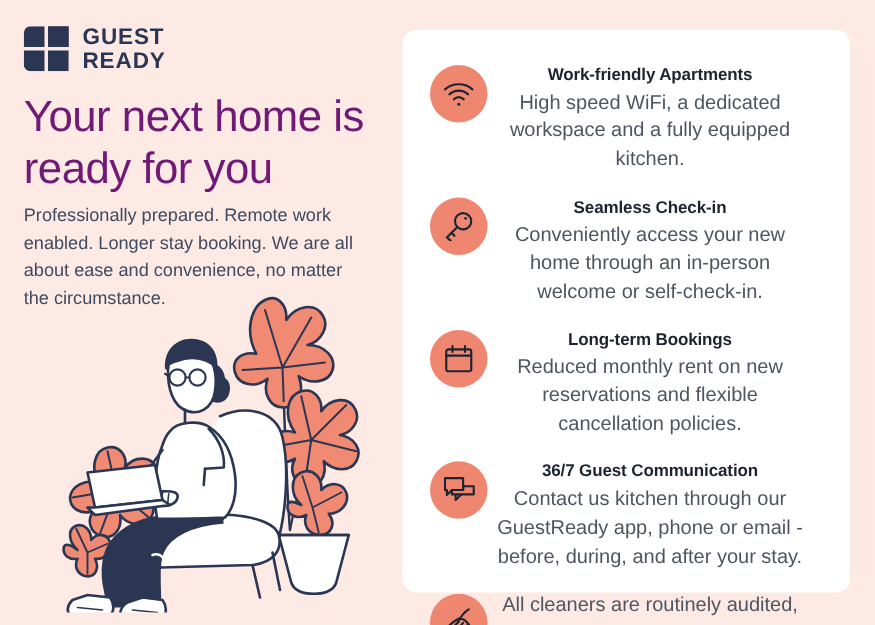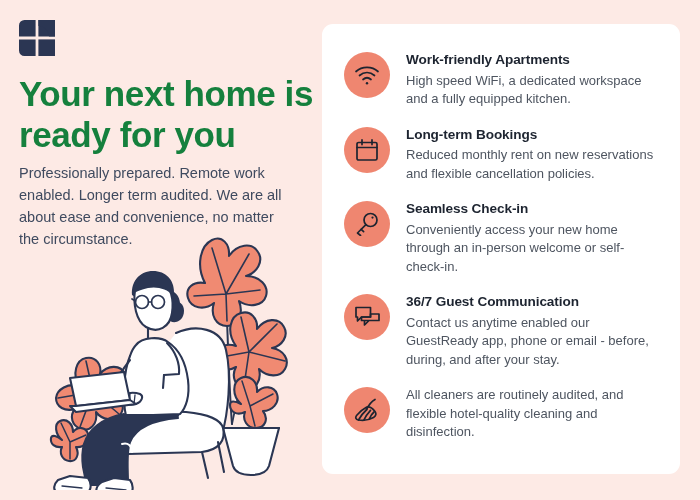--- a/index.html
+++ b/index.html
@@ -53,22 +53,22 @@
   }
 
   
   .headline {
     position: absolute;
     left: 19px;
     top: 74px;
     width: 300px;
     font-size: 35px;
     line-height: 1.16;
-    font-weight: 700;
-    color: #15803d;
+    font-weight: 400;
+    color: #701a75;
     letter-spacing: -0.4px;
   }
 
   
   .subtitle {
     position: absolute;
     left: 19px;
     top: 162px;
     width: 272px;
     font-size: 14.5px;
@@ -99,21 +99,22 @@
 
   .feature-list {
     display: flex;
     flex-direction: column;
     gap: 16px;
   }
 
   .feature {
     display: flex;
     align-items: flex-start;
-    gap: 16px;
+    gap: 4px;
+    text-align: center;
   }
 
   .feature-icon {
     flex: 0 0 auto;
     width: 46px;
     height: 46px;
     border-radius: 50%;
     background: #ef8670;
     display: flex;
     align-items: center;
@@ -127,21 +128,21 @@
   .feature-title {
     font-size: 13.6px;
     font-weight: bold;
     color: #1d2430;
     line-height: 1.3;
     margin-bottom: 3px;
     letter-spacing: -0.1px;
   }
 
   .feature-desc {
-    font-size: 13px;
+    font-size: 16px;
     line-height: 1.42;
     color: #4e5560;
     max-width: 252px;
   }
 </style>
 </head>
 <body>
 
 <div class="left-col">
 
@@ -150,25 +151,29 @@
 
       <path d="M16.6 0 H5.5 A5.5 5.5 0 0 0 0 5.5 V16.6 H16.6 Z" fill="#2b3653"></path>
 
       <path d="M19.4 0 H36 V16.6 H19.4 A0 0 0 0 1 19.4 16.6 Z M19.4 0 A16.6 16.6 0 0 1 36 16.6 H19.4 Z" fill="#2b3653"></path>
       <path d="M19.4 0 H36 V16.6 H30 A10.6 10.6 0 0 0 19.4 6 Z" fill="#2b3653"></path>
 
       <path d="M0 19.4 H16.6 V36 H5.5 A5.5 5.5 0 0 1 0 30.5 Z" fill="#2b3653"></path>
 
       <rect x="19.4" y="19.4" width="16.6" height="16.6" fill="#2b3653"></rect>
     </svg>
+    <span class="brand-words">
+      <span>GUEST</span>
+      <span>READY</span>
+    </span>
   </div>
 
   <h1 class="headline">Your next home is ready for you</h1>
 
-  <p class="subtitle">Professionally prepared. Remote work enabled. Longer term audited. We are all about ease and convenience, no matter the circumstance.</p>
+  <p class="subtitle">Professionally prepared. Remote work enabled. Longer stay booking. We are all about ease and convenience, no matter the circumstance.</p>
 
   <svg class="illustration" viewBox="0 0 280 262">
     <g fill="none" stroke="#2b3653" stroke-width="2.1" stroke-linecap="round" stroke-linejoin="round">
 
       <g>
 
         <path d="M196 196 C193 160 192 110 190 70" stroke-width="2"></path>
         <path d="M196 196 C202 165 210 140 216 120" stroke-width="1.8"></path>
 
         <path d="M169 55 C160 38 164 18 176 12 C186 7 194 16 193 28 C201 16 216 14 222 24 C228 33 221 45 210 48
@@ -277,56 +282,56 @@
       </div>
       <div class="feature-text">
         <div class="feature-title">Work-friendly Apartments</div>
         <div class="feature-desc">High speed WiFi, a dedicated workspace and a fully equipped kitchen.</div>
       </div>
     </div>
 
     <div class="feature">
       <div class="feature-icon">
         <svg width="24" height="24" viewBox="0 0 24 24" fill="none" stroke="#1d2430" stroke-width="1.7" stroke-linecap="round" stroke-linejoin="round">
-          <rect x="2" y="4.5" width="20" height="17.5" rx="1.6"></rect>
-          <path d="M2 9.5 H22"></path>
-          <path d="M7 1.8 V6.6 M17 1.8 V6.6"></path>
-        </svg>
-      </div>
-      <div class="feature-text">
-        <div class="feature-title">Long-term Bookings</div>
-        <div class="feature-desc">Reduced monthly rent on new reservations and flexible cancellation policies.</div>
-      </div>
-    </div>
-
-    <div class="feature">
-      <div class="feature-icon">
-        <svg width="24" height="24" viewBox="0 0 24 24" fill="none" stroke="#1d2430" stroke-width="1.7" stroke-linecap="round" stroke-linejoin="round">
           <circle cx="15.5" cy="8" r="6.5"></circle>
           <circle cx="17.5" cy="5.6" r="1.1" fill="#1d2430" stroke="none"></circle>
           <path d="M10.9 12.6 L2.5 21 L5.5 23.5"></path>
           <path d="M6.2 17.3 L8.6 19.6"></path>
         </svg>
       </div>
       <div class="feature-text">
         <div class="feature-title">Seamless Check-in</div>
         <div class="feature-desc">Conveniently access your new home through an in-person welcome or self-check-in.</div>
       </div>
     </div>
 
     <div class="feature">
       <div class="feature-icon">
+        <svg width="24" height="24" viewBox="0 0 24 24" fill="none" stroke="#1d2430" stroke-width="1.7" stroke-linecap="round" stroke-linejoin="round">
+          <rect x="2" y="4.5" width="20" height="17.5" rx="1.6"></rect>
+          <path d="M2 9.5 H22"></path>
+          <path d="M7 1.8 V6.6 M17 1.8 V6.6"></path>
+        </svg>
+      </div>
+      <div class="feature-text">
+        <div class="feature-title">Long-term Bookings</div>
+        <div class="feature-desc">Reduced monthly rent on new reservations and flexible cancellation policies.</div>
+      </div>
+    </div>
+
+    <div class="feature">
+      <div class="feature-icon">
         <svg width="25" height="23" viewBox="0 0 25 23" fill="none" stroke="#1d2430" stroke-width="1.7" stroke-linejoin="round">
           <path d="M1 1.5 H15.5 V11 H6.5 L2.5 15 V11 H1 Z"></path>
           <path d="M9.5 14.5 H24 V8 H15.5 V11 H6.5 L6.5 14.5 H9.5 L9.5 19 L14 14.5"></path>
         </svg>
       </div>
       <div class="feature-text">
         <div class="feature-title">36/7 Guest Communication</div>
-        <div class="feature-desc">Contact us anytime enabled our GuestReady app, phone or email - before, during, and after your stay.</div>
+        <div class="feature-desc">Contact us kitchen through our GuestReady app, phone or email - before, during, and after your stay.</div>
       </div>
     </div>
 
     <div class="feature">
       <div class="feature-icon">
         <svg width="26" height="24" viewBox="0 0 26 24" fill="none" stroke="#1d2430" stroke-width="1.7" stroke-linecap="round" stroke-linejoin="round">
           <path d="M21 1.5 C17.5 3.5 14.5 7.5 12.5 11.5"></path>
           <path d="M12.8 9 C10 10.5 6 13.5 3 17 C1 19.3 1.5 21.5 4.5 22 C9.5 22.8 16 21.5 19.5 19.5 C22 18 22.5 15.5 21 13.5 C19 10.8 16 8.5 12.8 9 Z"></path>
           <path d="M4.5 22 C6.5 18.5 9.5 14.5 12.8 11.5"></path>
           <path d="M10 21.8 C11.5 18.5 14 15 16.5 12.3"></path>

